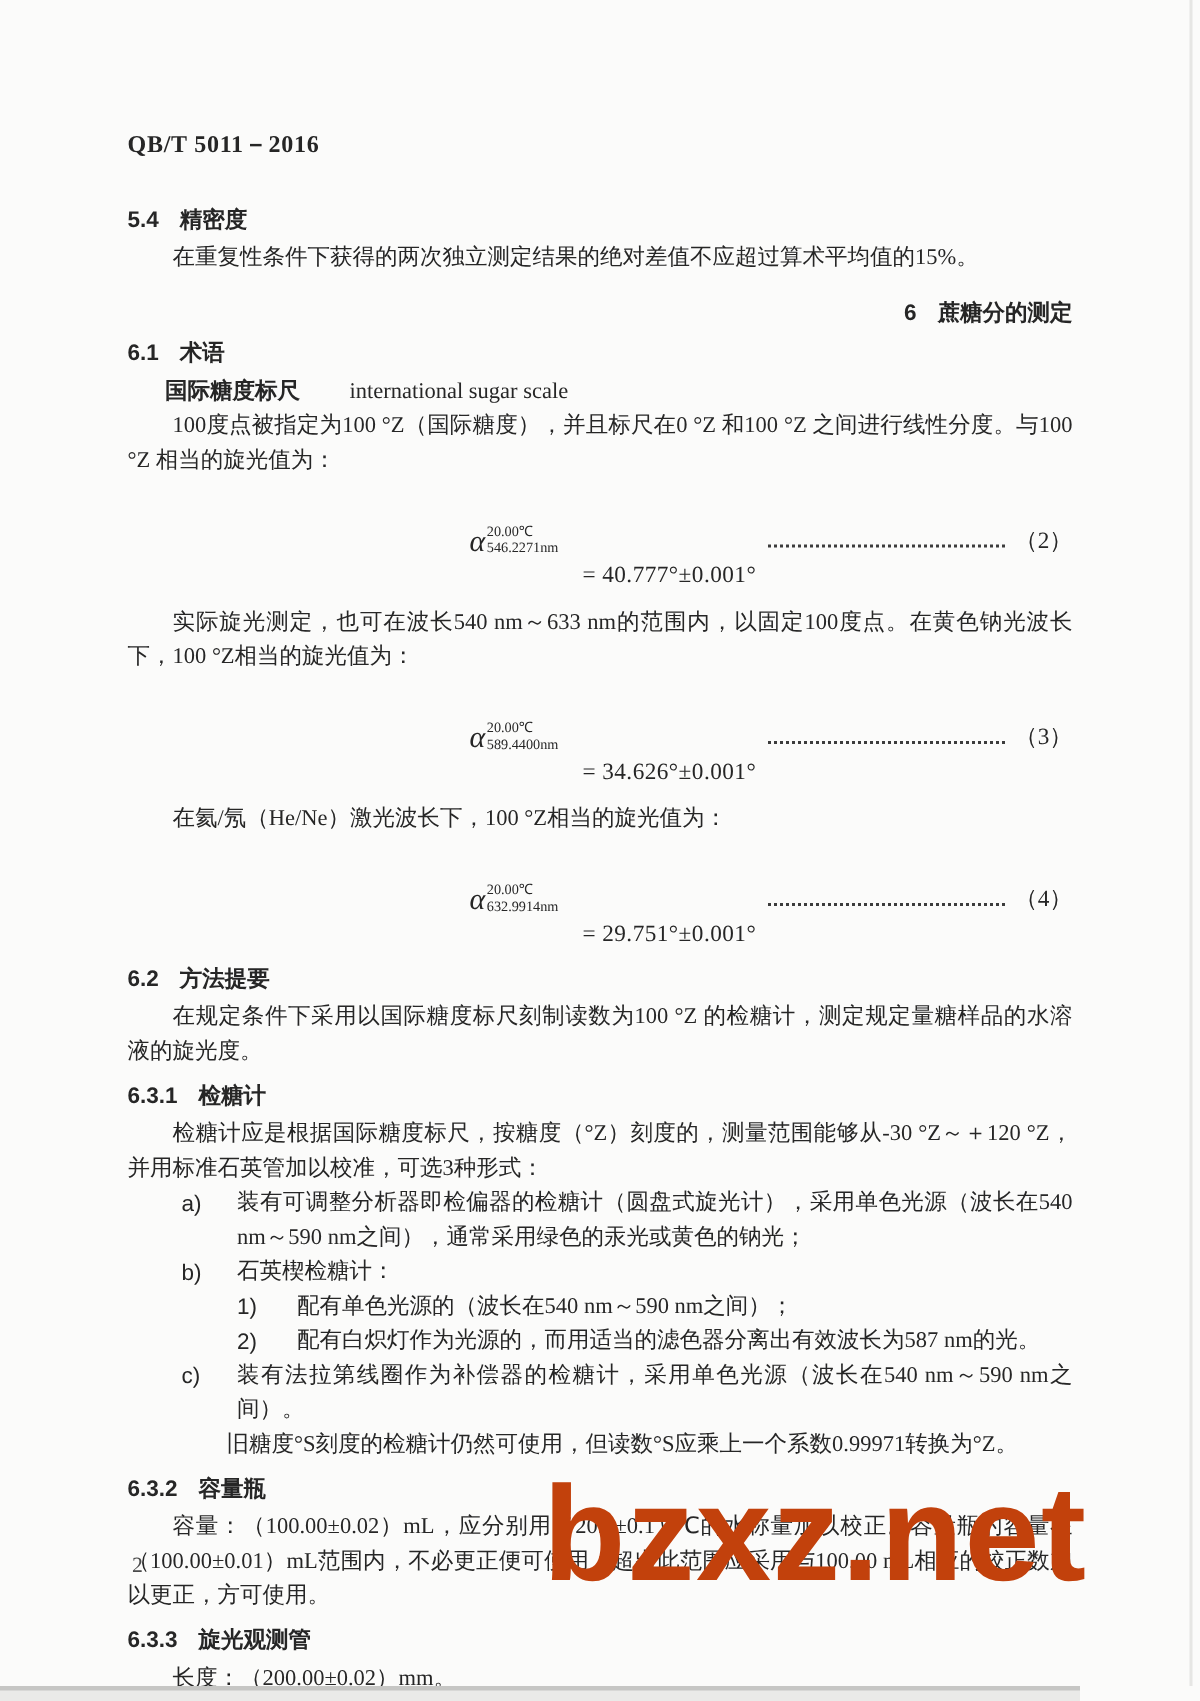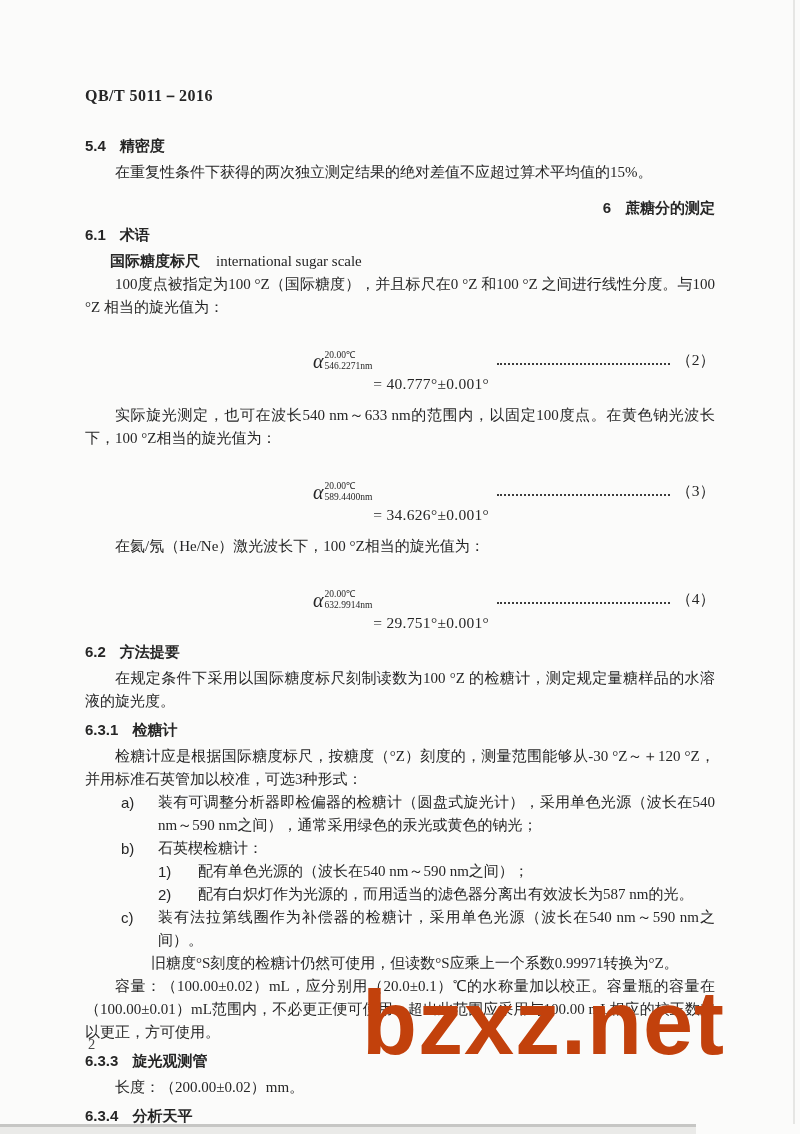--- a/index.html
+++ b/index.html
@@ -3,21 +3,21 @@
 <meta charset="utf-8">
 <style>
   html, body {
     margin: 0; padding: 0;
     width: 800px; height: 1134px;
     background: #fbfbfa;
     font-family: "Liberation Serif", serif;
     color: #262626;
     overflow: hidden;
   }
-  .sheet { position: relative; width: 696px; height: 1134px; }
+  .sheet { position: relative; width: 696px; height: 1134px; padding-left: 24px; }
 
   
   .edge-line-right {
     position: absolute; left: 793px; top: 0; width: 2px; height: 1124px;
     background: #e6e6e4;
   }
   .bottom-strip {
     position: absolute; left: 0; top: 1124px; right: 0; height: 10px;
     background: #eaeae8; border-top: 3px solid #c6c6c4;
   }
@@ -47,32 +47,32 @@
   .h-sec .num { margin-right: 14px; font-family: "Liberation Sans", sans-serif; }
   .h-top { margin-top: 15px; text-align: right; }
   p.body {
     font-size: 15px; line-height: 23px;
     text-align: justify; text-indent: 2em;
     margin: 0;
   }
   .term {
     margin: 1px 0 0 25px; font-size: 15px; line-height: 23px;
   }
-  .term .term-cn { font-family: Liberation Serif, serif; font-weight: bold; margin-right: 16px; }
+  .term .term-cn { font-family: Liberation Serif, serif; font-weight: bold; margin-right: 33px; }
   .term .term-en { font-weight: normal; }
 
   .eq {
     display: flex; align-items: center;
     padding-left: 228px; margin: 9px 0 11px 0;
     font-size: 15.5px; white-space: nowrap;
   }
   .eq .alpha { font-style: italic; font-size: 20px; line-height: 20px; }
   .eq .ss {
     display: inline-flex; flex-direction: column; align-items: flex-start;
-    font-size: 9.5px; line-height: 10.5px; margin: 0 1px 0 1px;
+    font-size: 9.5px; line-height: 10.5px; margin: 0 16px 0 1px;
   }
   .eq .val { letter-spacing: 0.3px; margin-top: 47px; }
   .eq .leader {
     flex: 1; height: 7px; margin: 0 6px 0 8px;
     border-bottom: 2.5px dotted #3c3c3c;
   }
   .eq .no { }
 
   .li { display: flex; font-size: 15px; line-height: 23px; padding-left: 36px; }
   .li .lbl { flex: none; width: 37px; font-family: "Liberation Sans", sans-serif; }
@@ -173,20 +173,23 @@
       <span class="lbl">2)</span>
       <p class="txt">配有白炽灯作为光源的，而用适当的滤色器分离出有效波长为587 nm的光。</p>
     </div>
     <div class="li">
       <span class="lbl">c)</span>
       <p class="txt">装有法拉第线圈作为补偿器的检糖计，采用单色光源（波长在540 nm～590 nm之间）。</p>
     </div>
 
     <p class="body note">旧糖度°S刻度的检糖计仍然可使用，但读数°S应乘上一个系数0.99971转换为°Z。</p>
 
+    <div class="h-sec">
+      <span class="num">6.3.2</span><span>容量瓶</span>
+    </div>
     <p class="body">容量：（100.00±0.02）mL，应分别用（20.0±0.1）℃的水称量加以校正。容量瓶的容量在（100.00±0.01）mL范围内，不必更正便可使用；超出此范围应采用与100.00 mL相应的校正数加以更正，方可使用。</p>
 
     <div class="h-sec">
       <span class="num">6.3.3</span><span>旋光观测管</span>
     </div>
     <p class="body">长度：（200.00±0.02）mm。</p>
 
     <div class="h-sec">
       <span class="num">6.3.4</span><span>分析天平</span>
     </div>

